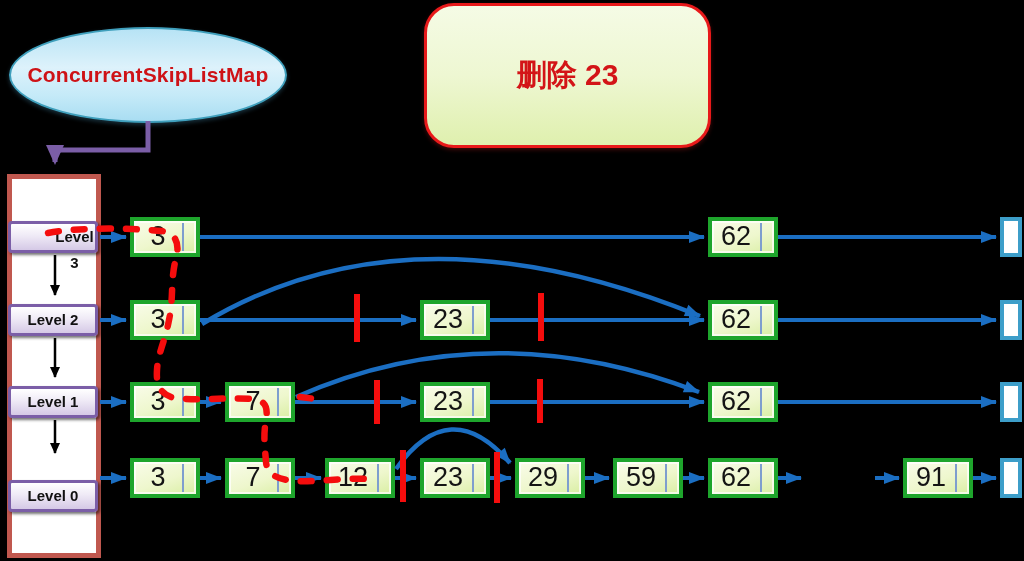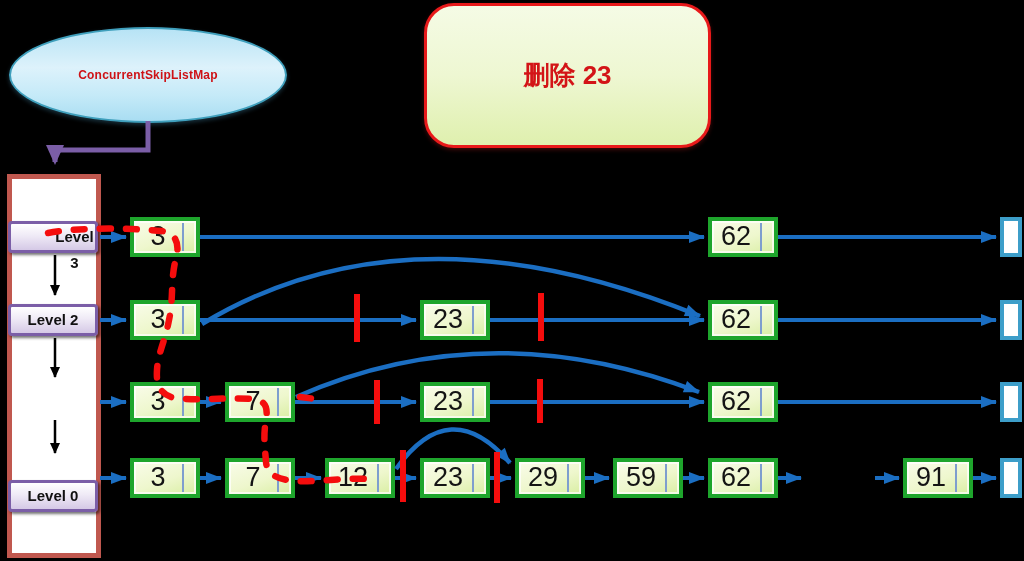--- a/index.html
+++ b/index.html
@@ -7,29 +7,29 @@
     position:relative;width:1024px;height:561px;background:#000;overflow:hidden;
     font-family:"Liberation Sans",sans-serif;
   }
   .ellipse{
     position:absolute;left:9px;top:27px;width:278px;height:96px;
     border-radius:50%;border:2px solid #3F9FBC;box-sizing:border-box;
     background:linear-gradient(180deg,#b7e3f5 0%,#ddf2fb 42%,#c5eaf8 72%,#a9ddf2 100%);
     display:flex;align-items:center;justify-content:center;
     box-shadow:0 2px 4px rgba(40,80,100,.6);
   }
-  .ellipse .txt{font-size:12px;font-weight:bold;color:#CE1216;letter-spacing:.2px;}
+  .ellipse .txt{font-size:21px;font-weight:bold;color:#CE1216;letter-spacing:.2px;}
   .op-box{
     position:absolute;left:424px;top:3px;width:287px;height:145px;
     border-radius:30px;border:3px solid #E8191A;box-sizing:border-box;
     background:linear-gradient(180deg,#f5fbe5 0%,#eef7d2 50%,#dff0ae 100%);
     display:flex;align-items:center;justify-content:center;
     box-shadow:0 2px 4px rgba(120,20,20,.5);
   }
-  .op-box .txt{font-size:26px;font-weight:bold;color:#D31417;}
+  .op-box .txt{font-size:30px;font-weight:bold;color:#D31417;}
   .panel{
     position:absolute;left:7px;top:174px;width:94px;height:384px;
     background:#fff;border:5px solid #C0584F;box-sizing:border-box;z-index:1;
   }
   .level-label{
     position:absolute;left:8px;width:90px;height:32px;box-sizing:border-box;
     border:3px solid #7B5EA7;border-radius:4px;
     background:linear-gradient(180deg,#ffffff 0%,#efeaf6 45%,#d5c9e6 100%);
     color:#111;font-size:15px;font-weight:bold;text-align:center;line-height:26px;
     z-index:3;box-shadow:2px 2px 3px rgba(0,0,0,.55);
@@ -157,20 +157,21 @@
     </div>
     <div class="node" style="left: 420px; top: 300px;">
       <span class="num">23</span>
       <span class="divider"></span>
     </div>
     <div class="node" style="left: 708px; top: 300px;">
       <span class="num">62</span>
       <span class="divider"></span>
     </div>
     <div class="tail" style="left: 1000px; top: 300px;"></div>
+    <div class="level-label" style="top: 386px;">Level 1</div>
     <div class="node" style="left: 130px; top: 382px;">
       <span class="num">3</span>
       <span class="divider"></span>
     </div>
     <div class="node" style="left: 225px; top: 382px;">
       <span class="num">7</span>
       <span class="divider"></span>
     </div>
     <div class="node" style="left: 420px; top: 382px;">
       <span class="num">23</span>

